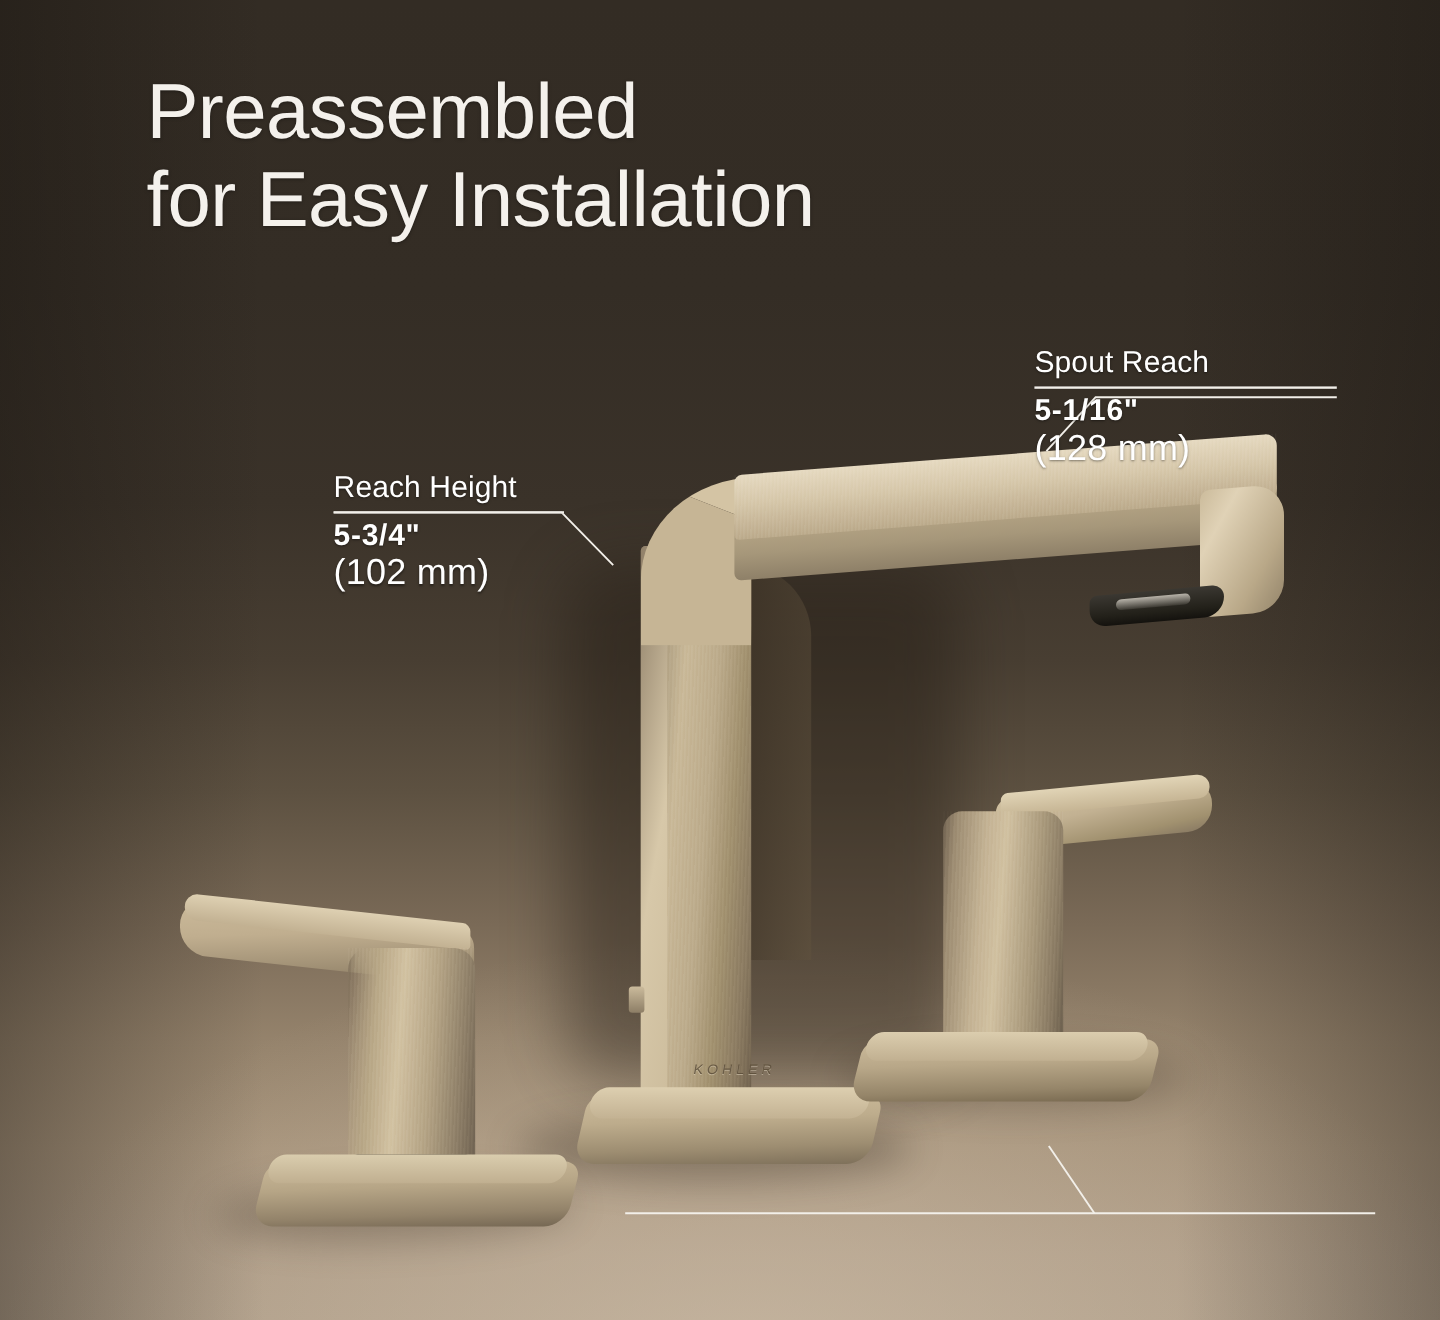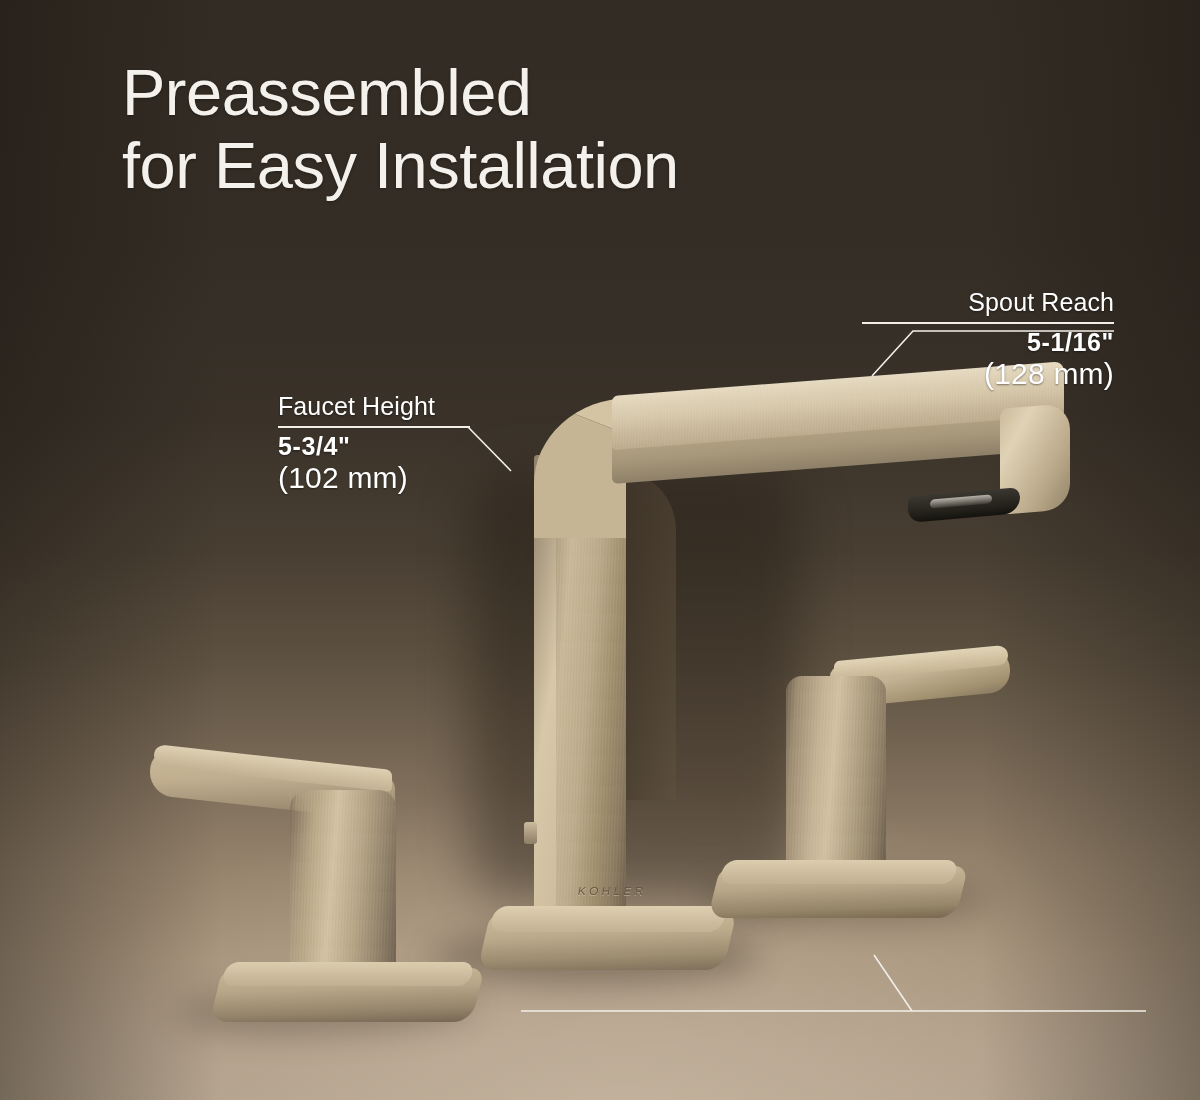--- a/index.html
+++ b/index.html
@@ -69,21 +69,21 @@
   .callout .imperial {
     font-size:25px; font-weight:700; letter-spacing:0.6px;
     text-shadow:0 1px 2px rgba(0,0,0,.45);
     white-space:nowrap;
   }
   .callout .metric {
     font-size:30px; font-weight:400; letter-spacing:0.2px;
     text-shadow:0 1px 2px rgba(0,0,0,.45);
     white-space:nowrap;
   }
-  .align-right { text-align:right; }
+  .align-right { }
   .align-left  { text-align:left;  }
 
   #callout-spout   { left:862px; top:288px; width:252px; }
   #callout-height  { left:278px; top:392px; width:192px; }
   #callout-handle  { left:888px; top:968px; width:258px; }
 
   
   #leaders { position:absolute; inset:0; pointer-events:none; }
 
   
@@ -384,20 +384,20 @@
 for Easy Installation</div>
 
   <div class="callout align-right" id="callout-spout">
     <div class="title">Spout Reach</div>
     <div class="rule"></div>
     <div class="imperial">5-1/16"</div>
     <div class="metric">(128 mm)</div>
   </div>
 
   <div class="callout align-left" id="callout-height">
-    <div class="title">Faucet Height</div>
+    <div class="title">Reach Height</div>
     <div class="rule"></div>
     <div class="imperial">5-3/4"</div>
     <div class="metric">(102 mm)</div>
   </div>
 
 
 </div>
 
 </body></html>

